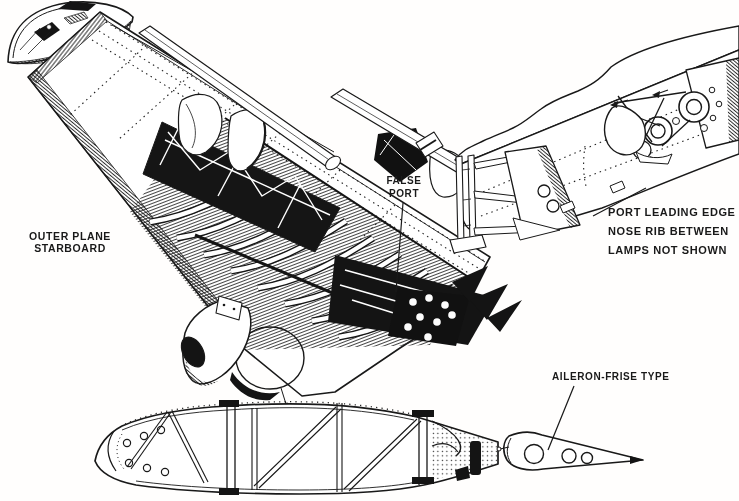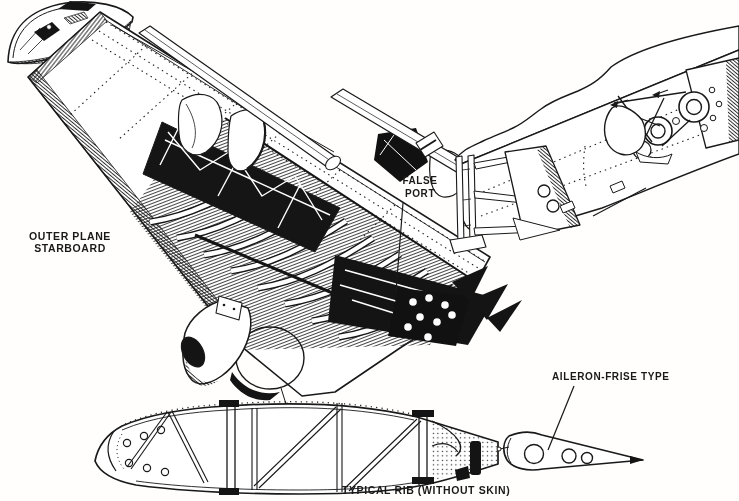--- a/index.html
+++ b/index.html
@@ -267,23 +267,27 @@
     <path d="M593,216 L646,188"></path>
     <path d="M574,386 L548,450"></path>
   </g>
 </svg>
 
 <div class="lbl s105 center" style="left:24px;top:230px;width:92px;">
   <div>OUTER PLANE</div>
   <div>STARBOARD</div>
 </div>
 
-<div class="lbl s10 center" style="left:394px;top:174px;width:52px;line-height:13px;">
+<div class="lbl s10 center" style="left:378px;top:174px;width:52px;line-height:13px;">
   <div>FALSE</div>
   <div>PORT</div>
 </div>
 
+<div class="lbl s11 lh" style="left:608px;top:203px;">
+  <div>PORT LEADING EDGE</div>
+  <div>NOSE RIB BETWEEN</div>
+  <div>LAMPS NOT SHOWN</div>
+</div>
 
 <div class="lbl s10" style="left:552px;top:371px;">AILERON-FRISE TYPE</div>
 
-<div class="lbl s105" style="left:342px;top:484px;">TYPICAL RIB (WITHOUT SKIN)</div>
 
 </div>
 
 </body></html>

